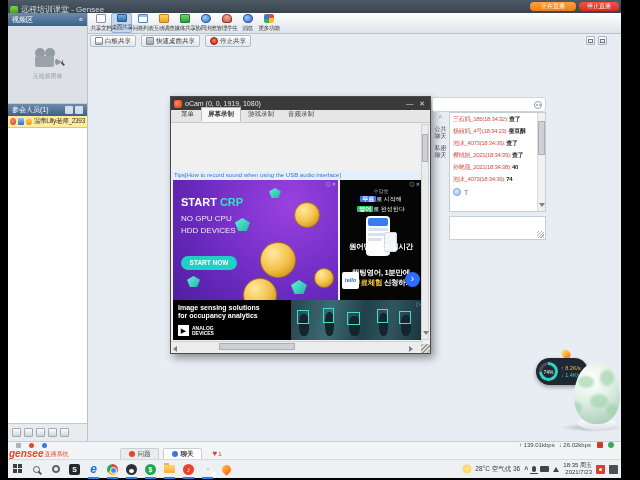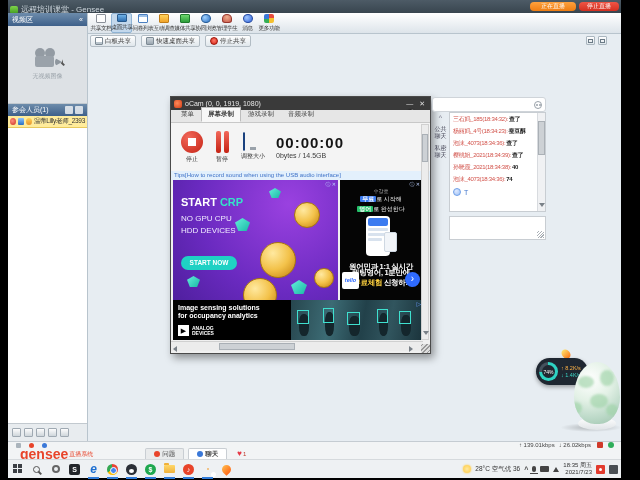--- a/index.html
+++ b/index.html
@@ -64,21 +64,21 @@
   .lp-tools{flex:0 0 auto;height:18px;background:#e8ecef;border-top:1px solid #c2c9cf;display:flex;align-items:center;gap:3px;padding:0 4px;}
   .ltool{width:9px;height:9px;background:linear-gradient(#fdfdfd,#cfd6db);border:1px solid #9fa9b2;border-radius:1px;}
 
   
   .bstrip{position:absolute;left:0;bottom:0;width:100%;height:18px;background:#f2f4f5;border-top:1px solid #c5ccd2;}
   .brow-a{position:absolute;left:0;top:0;width:100%;height:7px;display:flex;align-items:center;}
   .tinyic{width:5px;height:5px;border-radius:1px;margin-left:8px;}
   .net{position:absolute;right:30px;top:0;font-size:6px;color:#444;white-space:nowrap;display:flex;gap:4px;}
   .net-ic{position:absolute;top:0;width:6px;height:6px;border-radius:1px;}
   .brow-b{position:absolute;left:0;bottom:0;width:100%;height:11px;display:flex;align-items:center;}
-  .brand-a{font-size:14px;font-weight:bold;color:#e8442a;margin-left:12px;}
+  .brand-a{font-size:10px;font-weight:bold;font-style:italic;color:#e8442a;margin-left:1px;}
   .brand-b{font-size:6px;color:#e8442a;margin-left:1px;margin-top:2px;}
   .btab{height:11px;display:flex;align-items:center;gap:2px;padding:0 8px;font-size:6.5px;color:#444;border:1px solid #c9ced3;border-bottom:none;background:#e9ebec;margin-left:4px;border-radius:2px 2px 0 0;}
   .btab.sel{background:#fff;font-weight:bold;}
   .btdot{width:6px;height:6px;border-radius:50%;}
   .heart{color:#e63946;font-size:8px;margin-left:10px;}
   .hcount{font-size:6px;color:#c0392b;margin-left:1px;}
 
   
   .ocam{position:absolute;left:162px;top:96px;width:261px;height:258px;background:#f0f0f0;border:1px solid #4a4a4a;box-shadow:3px 4px 8px rgba(0,0,0,.4);}
   .oc-title{position:absolute;left:0;top:0;width:100%;height:13px;background:#3a3a3a;display:flex;align-items:center;color:#e8e8e8;font-size:7px;}
@@ -344,43 +344,20 @@
         <span>✕</span>
       </span>
     </div>
     <div class="cursor"></div>
     <div class="oc-tabs">
       <span class="octab">菜单</span>
       <span class="octab sel">屏幕录制</span>
       <span class="octab">游戏录制</span>
       <span class="octab">音频录制</span>
     </div>
-    <div class="oc-ctrl">
-      <div class="cbtn">
-        <span class="stop-ic">
-            <i></i>
-          </span>
-        <span class="lb">停止</span>
-      </div>
-      <div class="cbtn">
-        <span class="pause-ic">
-            <i></i>
-            <i></i>
-          </span>
-        <span class="lb">暂停</span>
-      </div>
-      <div class="cbtn">
-        <span class="mon-ic"><span class="scr"></span><span class="std"></span></span>
-        <span class="lb">调整大小</span>
-      </div>
-      <div>
-        <div class="timer">00:00:00</div>
-        <div class="sizeinfo">0bytes / 14.5GB</div>
-      </div>
-    </div>
     <div class="oc-tip">Tips[How to record sound when using the USB audio interface]</div>
 
     <div class="oc-ads">
 
       <div class="ad-mine">
         <span class="coin" style="right:18px;top:22px;width:26px;height:26px;"></span>
         <span class="coin" style="right:42px;top:62px;width:36px;height:36px;"></span>
         <span class="coin" style="right:4px;top:88px;width:20px;height:20px;"></span>
         <span class="coin" style="left:70px;bottom:-12px;width:34px;height:34px;"></span>
         <span class="gem" style="left:62px;top:38px;width:15px;height:13px;"></span>
@@ -399,21 +376,21 @@
         <div class="tl-small">수강료</div>
         <div class="tl-line" style="top:15px;"><span class="hl hl-b">무료</span><span>로 시작해</span></div>
         <div class="tl-line" style="top:25px;"><span class="hl hl-g">영어</span><span>로 완성한다</span></div>
         <div class="phone">
             <div class="pb"></div>
             <div class="pl"></div>
             <div class="pl"></div>
             <div class="pl" style="width:70%;"></div>
           </div>
         <div class="pcard"></div>
-        <div class="tl-big" style="top:82px;">원어민과 1:1 실시간</div>
+        <div class="tl-big" style="top:62px;">원어민과 1:1 실시간</div>
         <div class="tl-big" style="top:88px;">채팅영어, 1분만에</div>
         <div class="tl-big" style="top:98px;left:8px;width:70px;"><span class="tl-y">무료체험</span><span> 신청하기</span></div>
         <div class="tlogo">tello</div>
         <div class="tarrow">›</div>
       </div>
     </div>
 
     <div class="oc-banner">
       <div class="bn-left">
         <div class="bn-l1">Image sensing solutions</div>

